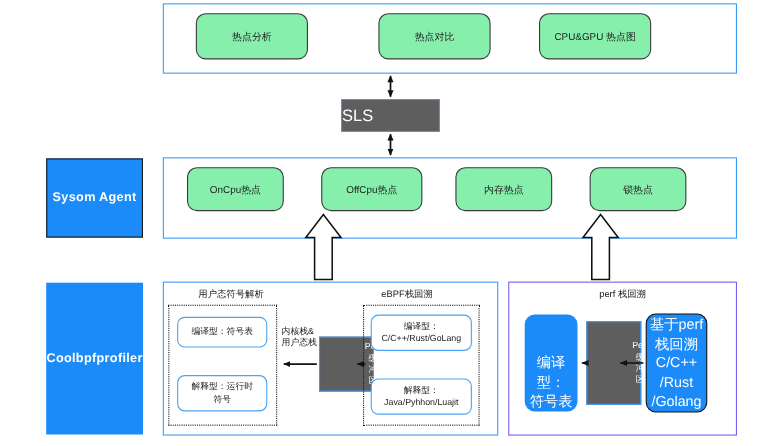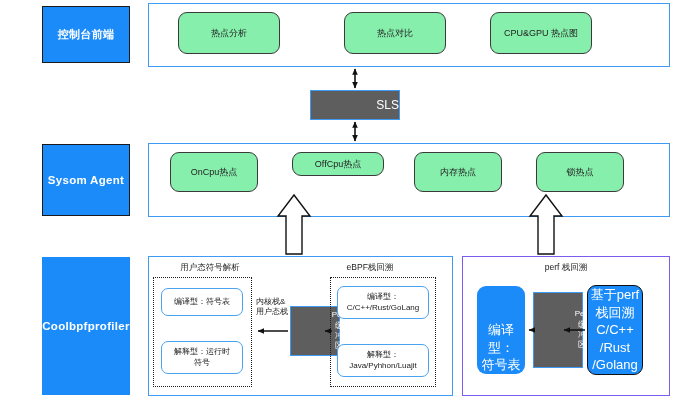--- a/index.html
+++ b/index.html
@@ -59,22 +59,22 @@
     font-size: 9px;
   }
 
   
   .sls-box {
     background: #5e5e5e;
     border: 1.5px solid #3d9bf5;
     color: #ffffff;
     display: flex;
     align-items: center;
-    justify-content: flex-end;
-    font-size: 12px;
+    justify-content: flex-start;
+    font-size: 15px;
   }
 
   
   .dashed-group {
     border: 1.4px dotted #1a1a1a;
     background: transparent;
   }
 
   
   .node-lite {
@@ -137,23 +137,20 @@
     left: 0; top: 0;
     width: 690px; height: 405px;
     pointer-events: none;
   }
 </style>
 </head>
 <body>
 
 <div id="canvas">
 
-  <div class="abs layer-label bordered" style="left:42px; top:6px; width:88px; height:57px; font-size:11px;">
-    <span>控制台前端</span>
-  </div>
 
   <div class="abs layer-label bordered" style="left:42px; top:144px; width:88px; height:72px; font-size:11.5px;">
     <span>Sysom Agent</span>
   </div>
 
   <div class="abs layer-label" style="left:42px; top:257px; width:88px; height:138px; font-size:11.5px; flex-direction:row;">
     <span>Coolbpf</span>
     <span>profiler</span>
   </div>
 
@@ -173,21 +170,21 @@
   <div class="abs sls-box" style="left:310px; top:90px; width:90px; height:30px;">
     <span>SLS</span>
   </div>
 
   <div class="abs row-box" style="left:148px; top:143px; width:522px; height:74px;">
   </div>
 
   <div class="abs pill" style="left:170px; top:152px; width:88px; height:40px;">
     <span>OnCpu热点</span>
   </div>
-  <div class="abs pill" style="left:292px; top:152px; width:92px; height:24px;">
+  <div class="abs pill" style="left:292px; top:152px; width:92px; height:40px;">
     <span>OffCpu热点</span>
   </div>
   <div class="abs pill" style="left:414px; top:152px; width:88px; height:40px;">
     <span>内存热点</span>
   </div>
   <div class="abs pill" style="left:536px; top:152px; width:88px; height:40px;">
     <span>锁热点</span>
   </div>
 
   <div class="abs row-box" style="left:148px; top:256px; width:305px; height:140px;">

